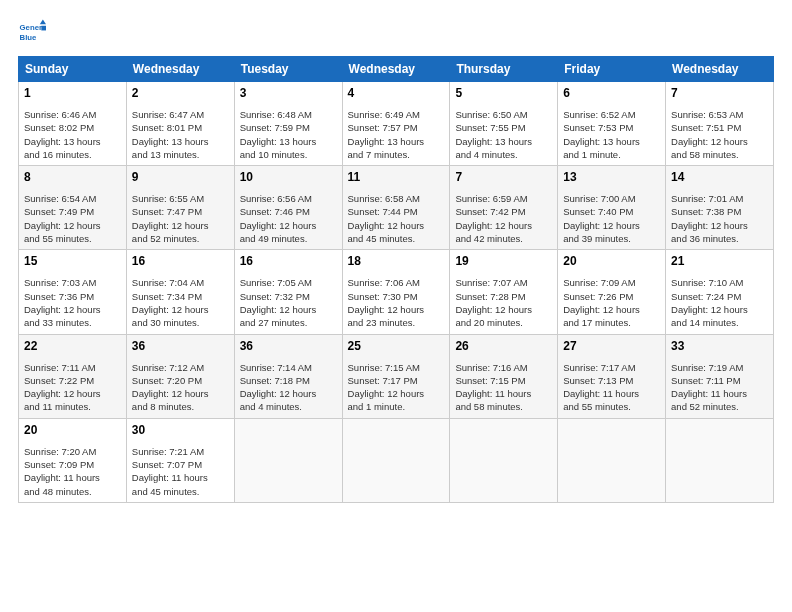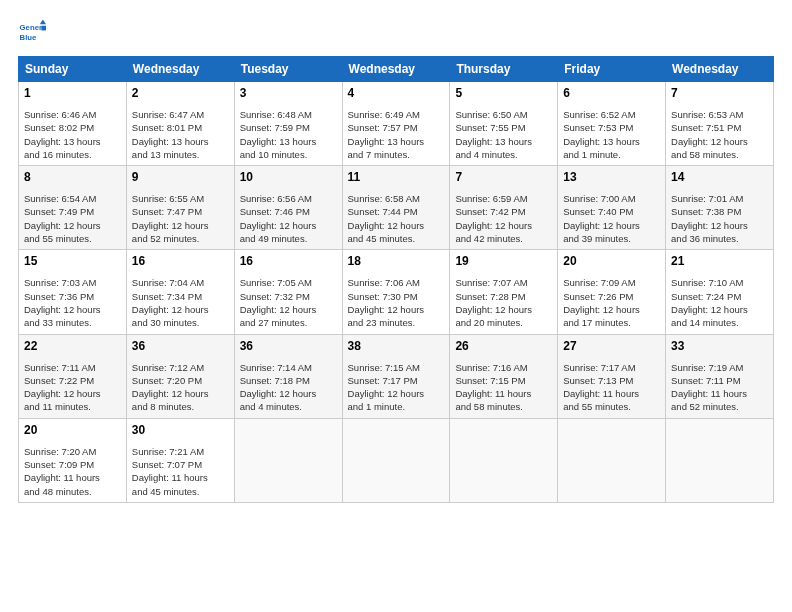--- a/index.html
+++ b/index.html
@@ -216,21 +216,21 @@
           </td>
           <td>
             <span class="day-num">36</span>
             <div class="day-info">Sunrise: 7:12 AM<br>Sunset: 7:20 PM<br>Daylight: 12 hours<br>and 8 minutes.</div>
           </td>
           <td>
             <span class="day-num">36</span>
             <div class="day-info">Sunrise: 7:14 AM<br>Sunset: 7:18 PM<br>Daylight: 12 hours<br>and 4 minutes.</div>
           </td>
           <td>
-            <span class="day-num">38</span>
+            <span class="day-num">25</span>
             <div class="day-info">Sunrise: 7:15 AM<br>Sunset: 7:17 PM<br>Daylight: 12 hours<br>and 1 minute.</div>
           </td>
           <td>
             <span class="day-num">26</span>
             <div class="day-info">Sunrise: 7:16 AM<br>Sunset: 7:15 PM<br>Daylight: 11 hours<br>and 58 minutes.</div>
           </td>
           <td>
             <span class="day-num">27</span>
             <div class="day-info">Sunrise: 7:17 AM<br>Sunset: 7:13 PM<br>Daylight: 11 hours<br>and 55 minutes.</div>
           </td>

